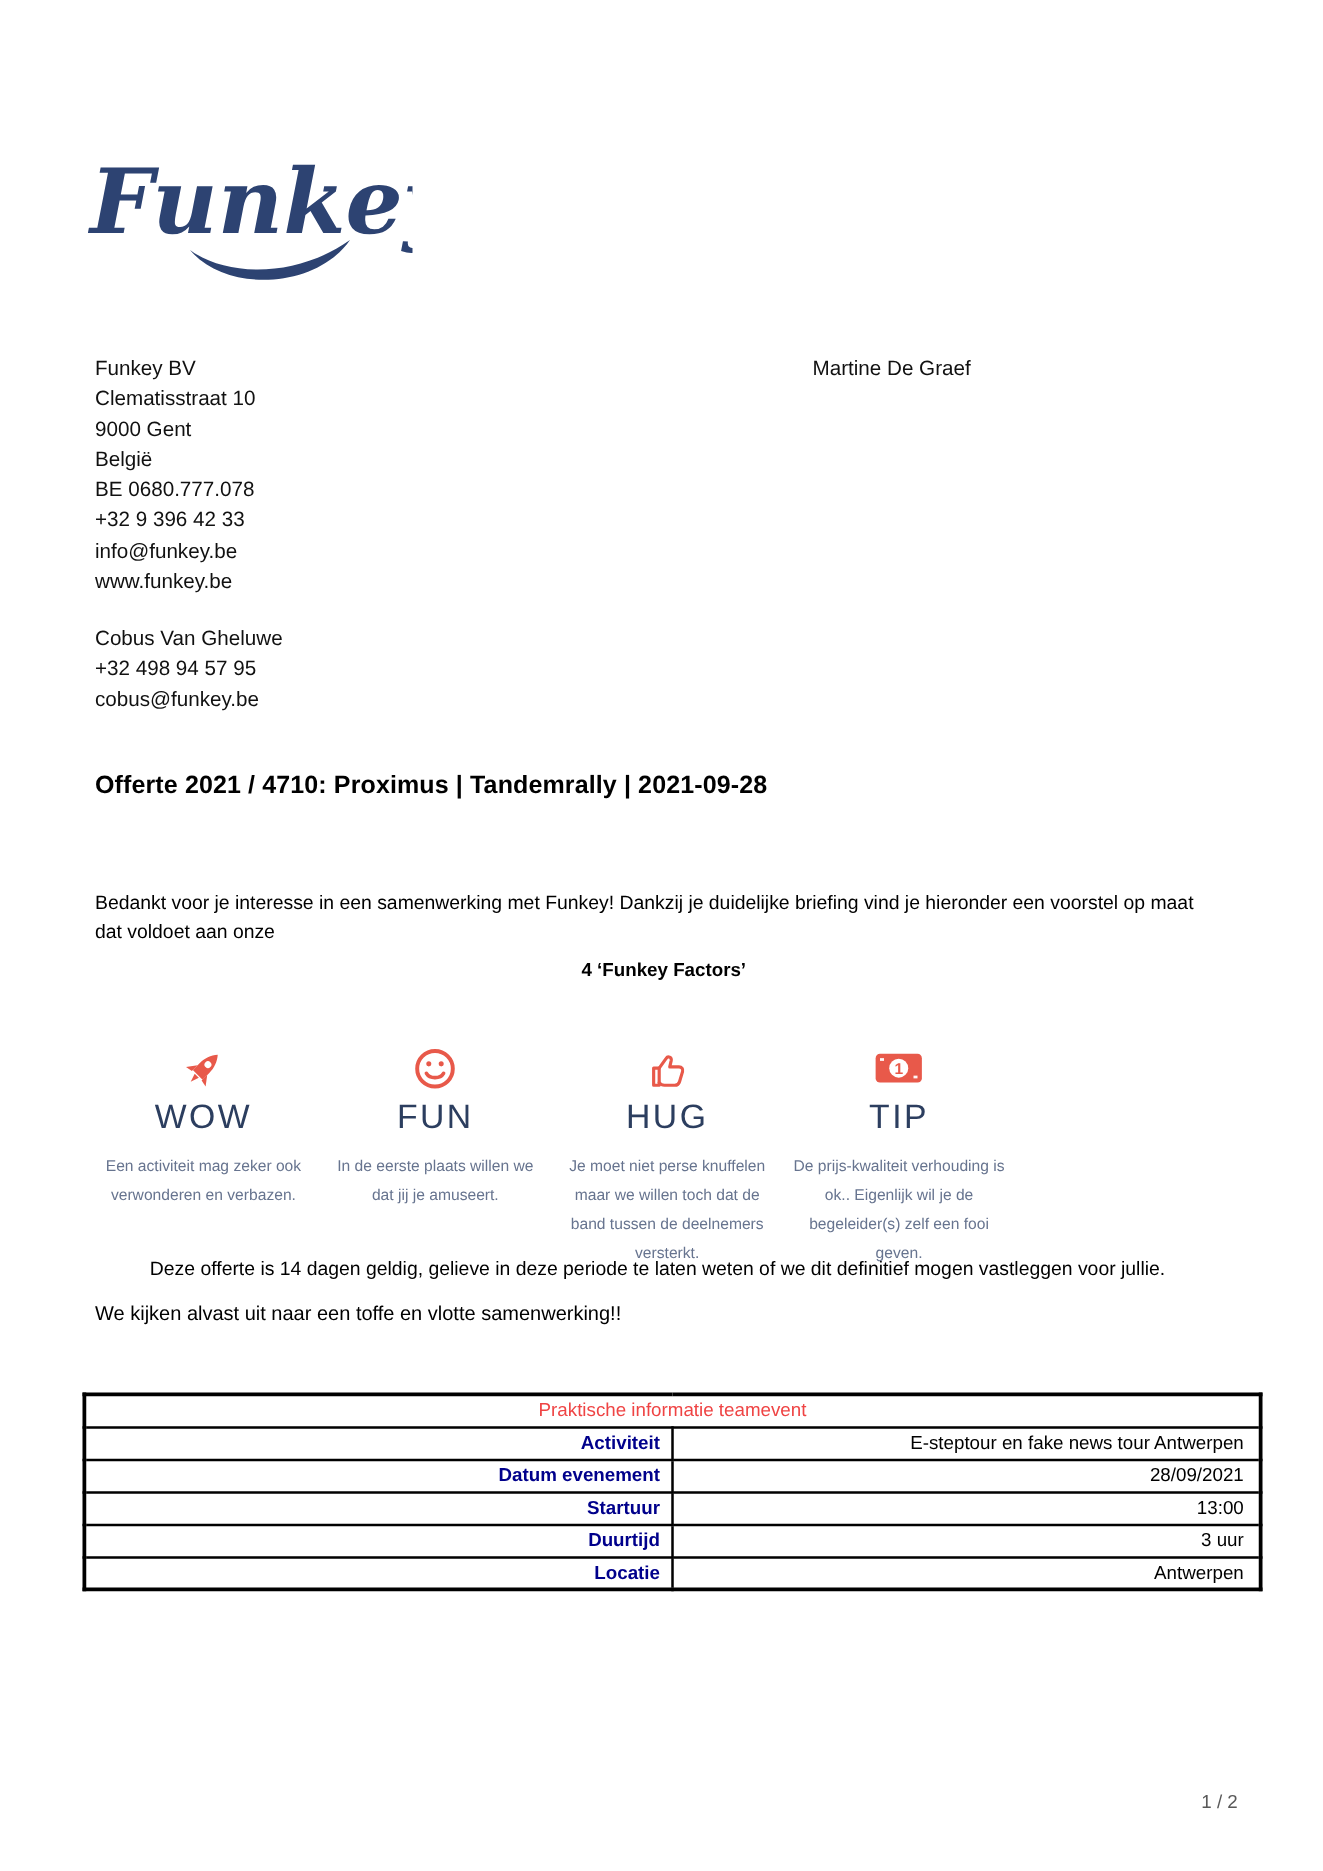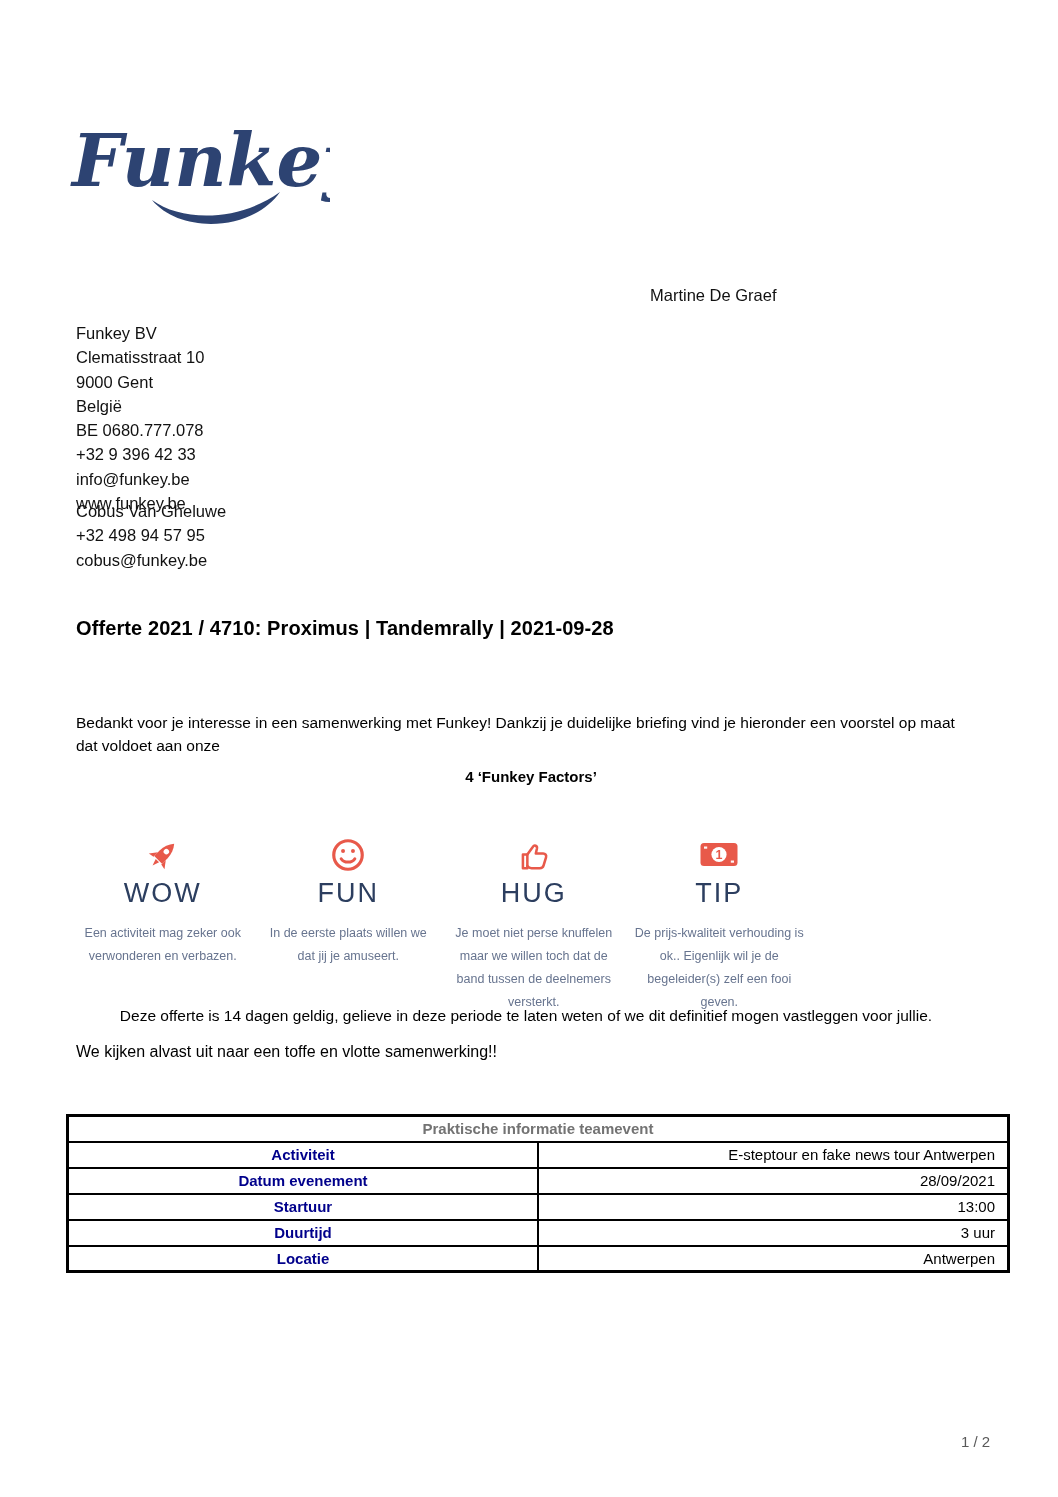--- a/index.html
+++ b/index.html
@@ -8,21 +8,21 @@
     width:1058px; height:1497px; position:relative;
     font-family:"Liberation Sans", sans-serif; color:#000;
   }
   .abs { position:absolute; }
 
   
   .logo { left:70px; top:112px; width:260px; height:120px; }
 
   
   .addr { font-size:16.5px; line-height:24.3px; color:#111; }
-  .sender-block { left:76px; top:283px;margin-top:38px; }
+  .sender-block { left:76px; top:283px; }
   .recipient-block { left:650px; top:283px; }
   .contact-block { left:76px; top:499px; }
 
   
   .doc-title { left:76px; top:617px; font-size:20px; font-weight:bold; letter-spacing:0.1px;text-align:center; }
 
   
   .intro { left:76px; top:711px; width:880px; font-size:15.5px; line-height:23px; }
 
   
@@ -34,22 +34,22 @@
   .factor-desc { margin-top:13px; font-size:12.5px; line-height:23px; color:#67748f; padding:0 6px; }
 
   
   .validity { left:76px; top:1007px; width:900px; font-size:15.5px;text-align:center; }
   .closing { left:76px; top:1043px; width:900px; font-size:16px; }
 
   
   .info-table { left:66px; top:1114px; width:944px; border-collapse:collapse; table-layout:fixed; }
   .info-table th, .info-table td { border:2.5px solid #000; font-size:15px; height:26px; vertical-align:middle; }
   .info-table { border:3px solid #000; }
-  .info-table th { color:#737373; font-weight:bold; text-align:center; padding:2px 4px; }
-  .info-table td.cell-label { width:319px; color:#00008b; font-weight:bold; text-align:center; padding:2px 9px; }
+  .info-table th { color:#ef4444; font-weight:normal; text-align:center; padding:2px 4px; }
+  .info-table td.cell-label { width:319px; color:#00008b; font-weight:bold; text-align:right; padding:2px 9px; }
   .info-table td.cell-value { text-align:right; padding:1px 12px; color:#000; }
 
   
   .page-num { left:961px; top:1433px; font-size:15px; color:#595959; }
 </style>
 </head>
 <body>
 
 <div class="abs logo">
   <svg width="260" height="120" viewBox="0 0 260 120">

